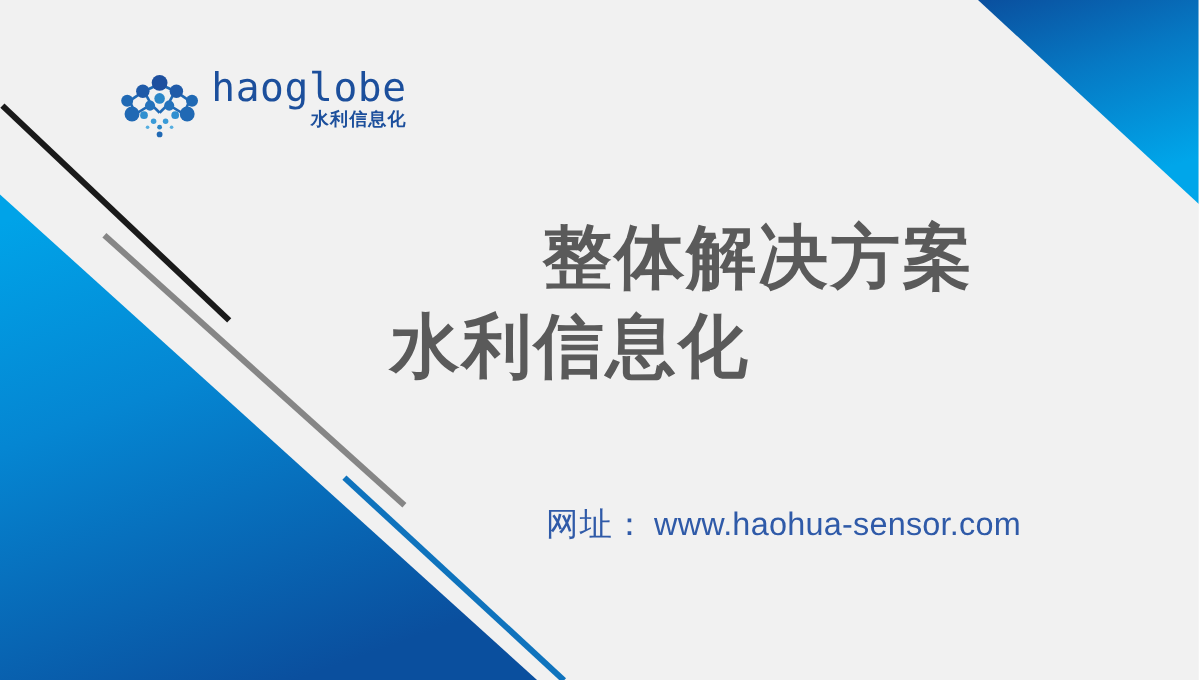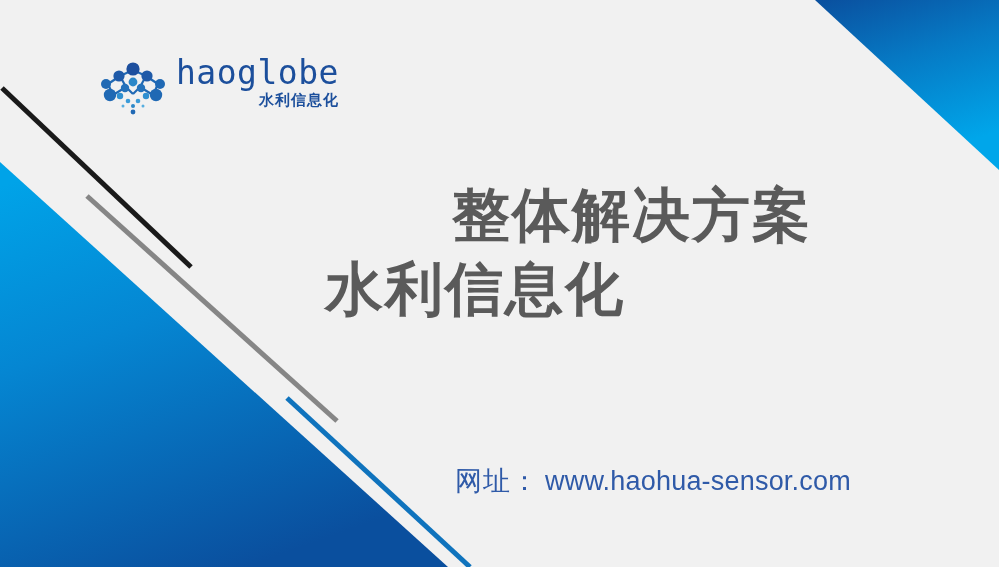--- a/index.html
+++ b/index.html
@@ -102,21 +102,20 @@
     font-size: 27px;
     line-height: 34px;
     letter-spacing: 1px;
   }
   #website-url {
     font-family: "Liberation Sans", sans-serif;
     font-size: 27px;
     line-height: 34px;
     margin-left: 6px;
     letter-spacing: 0.2px;
-    margin-top: 44px;
   }
 </style>
 </head>
 <body>
 
 <div id="slide">
 
   <svg id="bg-art" viewBox="0 0 999 567" xmlns="http://www.w3.org/2000/svg">
     <defs>
       <linearGradient id="gradTopRight" x1="0" y1="0" x2="0.35" y2="1">

